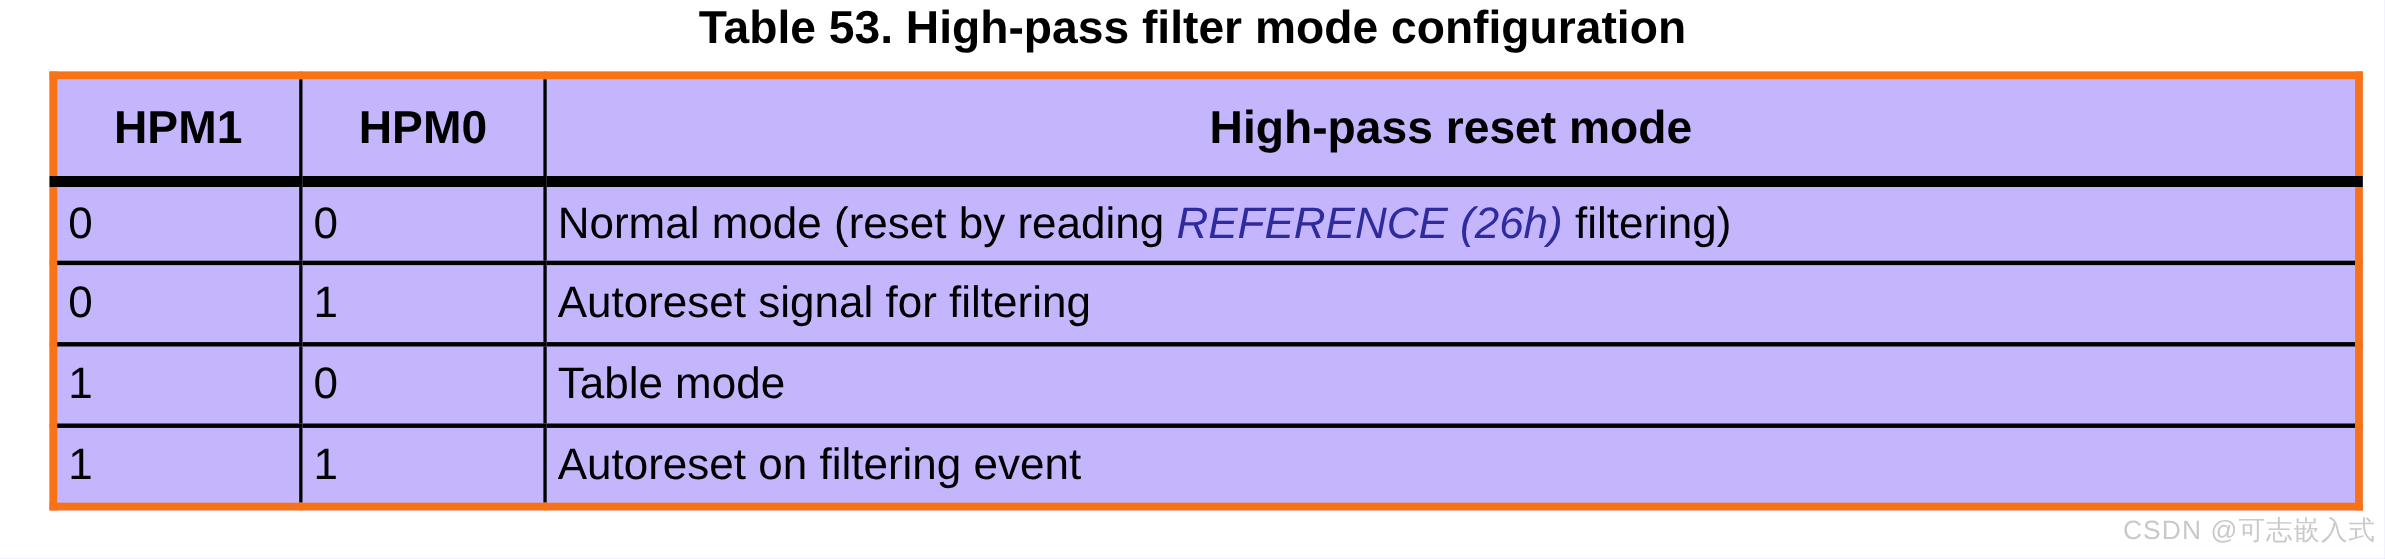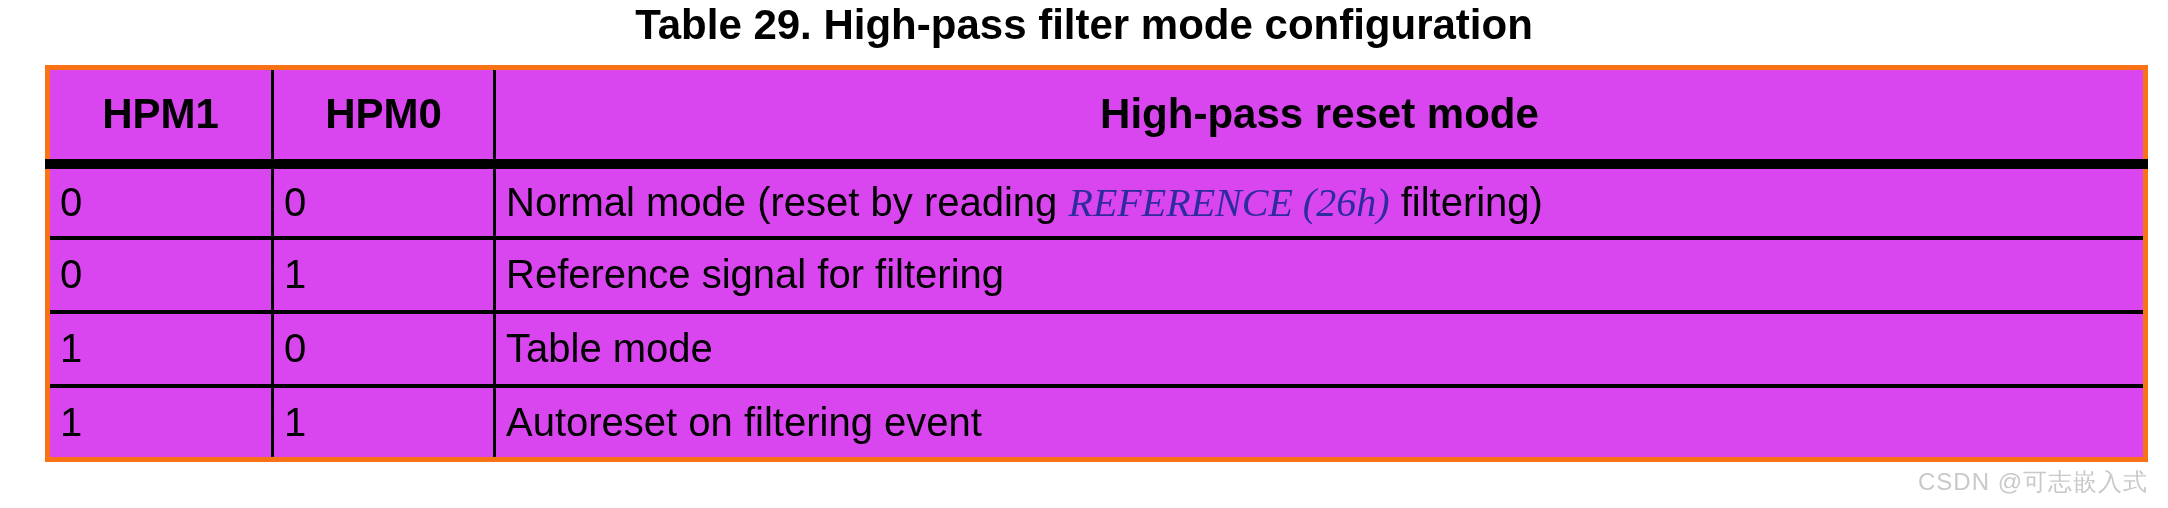--- a/index.html
+++ b/index.html
@@ -19,22 +19,22 @@
     text-align: center;
     font-size: 42px;
     font-weight: bold;
     line-height: 44px;
   }
   table.cfg {
     border-collapse: collapse;
     table-layout: fixed;
     width: 2103px;
     margin: 18px 0 0 45px;
-    border: 5px solid #f97316;
-    background: #d946ef;
+    border: 7px solid #f97316;
+    background: #c4b5fd;
   }
   col.c1 { width: 225px; }
   col.c2 { width: 222px; }
   table.cfg th {
     border: 3px solid #000000;
     border-bottom: 10px solid #000000;
     height: 96px;
     font-size: 42px;
     font-weight: bold;
     text-align: center;
@@ -53,54 +53,54 @@
     overflow: hidden;
   }
   .reglink {
     font-style: italic;
     text-decoration: none;
     cursor: pointer;
   }
   .watermark {
     position: absolute;
     top: 466px;
-    right: 20px;
+    right: 8px;
     font-size: 24px;
     letter-spacing: 1px;
     white-space: nowrap;
   }
 </style>
 </head>
 <body>
 
-<div class="caption">Table 29. High-pass filter mode configuration</div>
+<div class="caption">Table 53. High-pass filter mode configuration</div>
 
 <table class="cfg">
   <colgroup>
     <col class="c1">
       <col class="c2">
       <col class="c3">
   </colgroup>
   <thead>
     <tr>
       <th>HPM1</th>
       <th>HPM0</th>
       <th>High-pass reset mode</th>
     </tr>
   </thead>
   <tbody>
     <tr>
       <td>0</td>
       <td>0</td>
-      <td><span>Normal mode (reset by reading </span><a class="reglink" style="color: rgb(46, 43, 156); font-family: Liberation Serif, serif;">REFERENCE (26h)</a><span> filtering)</span></td>
+      <td><span>Normal mode (reset by reading </span><a class="reglink" style="color: rgb(46, 43, 156);">REFERENCE (26h)</a><span> filtering)</span></td>
     </tr>
     <tr>
       <td>0</td>
       <td>1</td>
-      <td><span>Reference signal for filtering</span></td>
+      <td><span>Autoreset signal for filtering</span></td>
     </tr>
     <tr>
       <td>1</td>
       <td>0</td>
       <td><span>Table mode</span></td>
     </tr>
     <tr>
       <td>1</td>
       <td>1</td>
       <td><span>Autoreset on filtering event</span></td>

